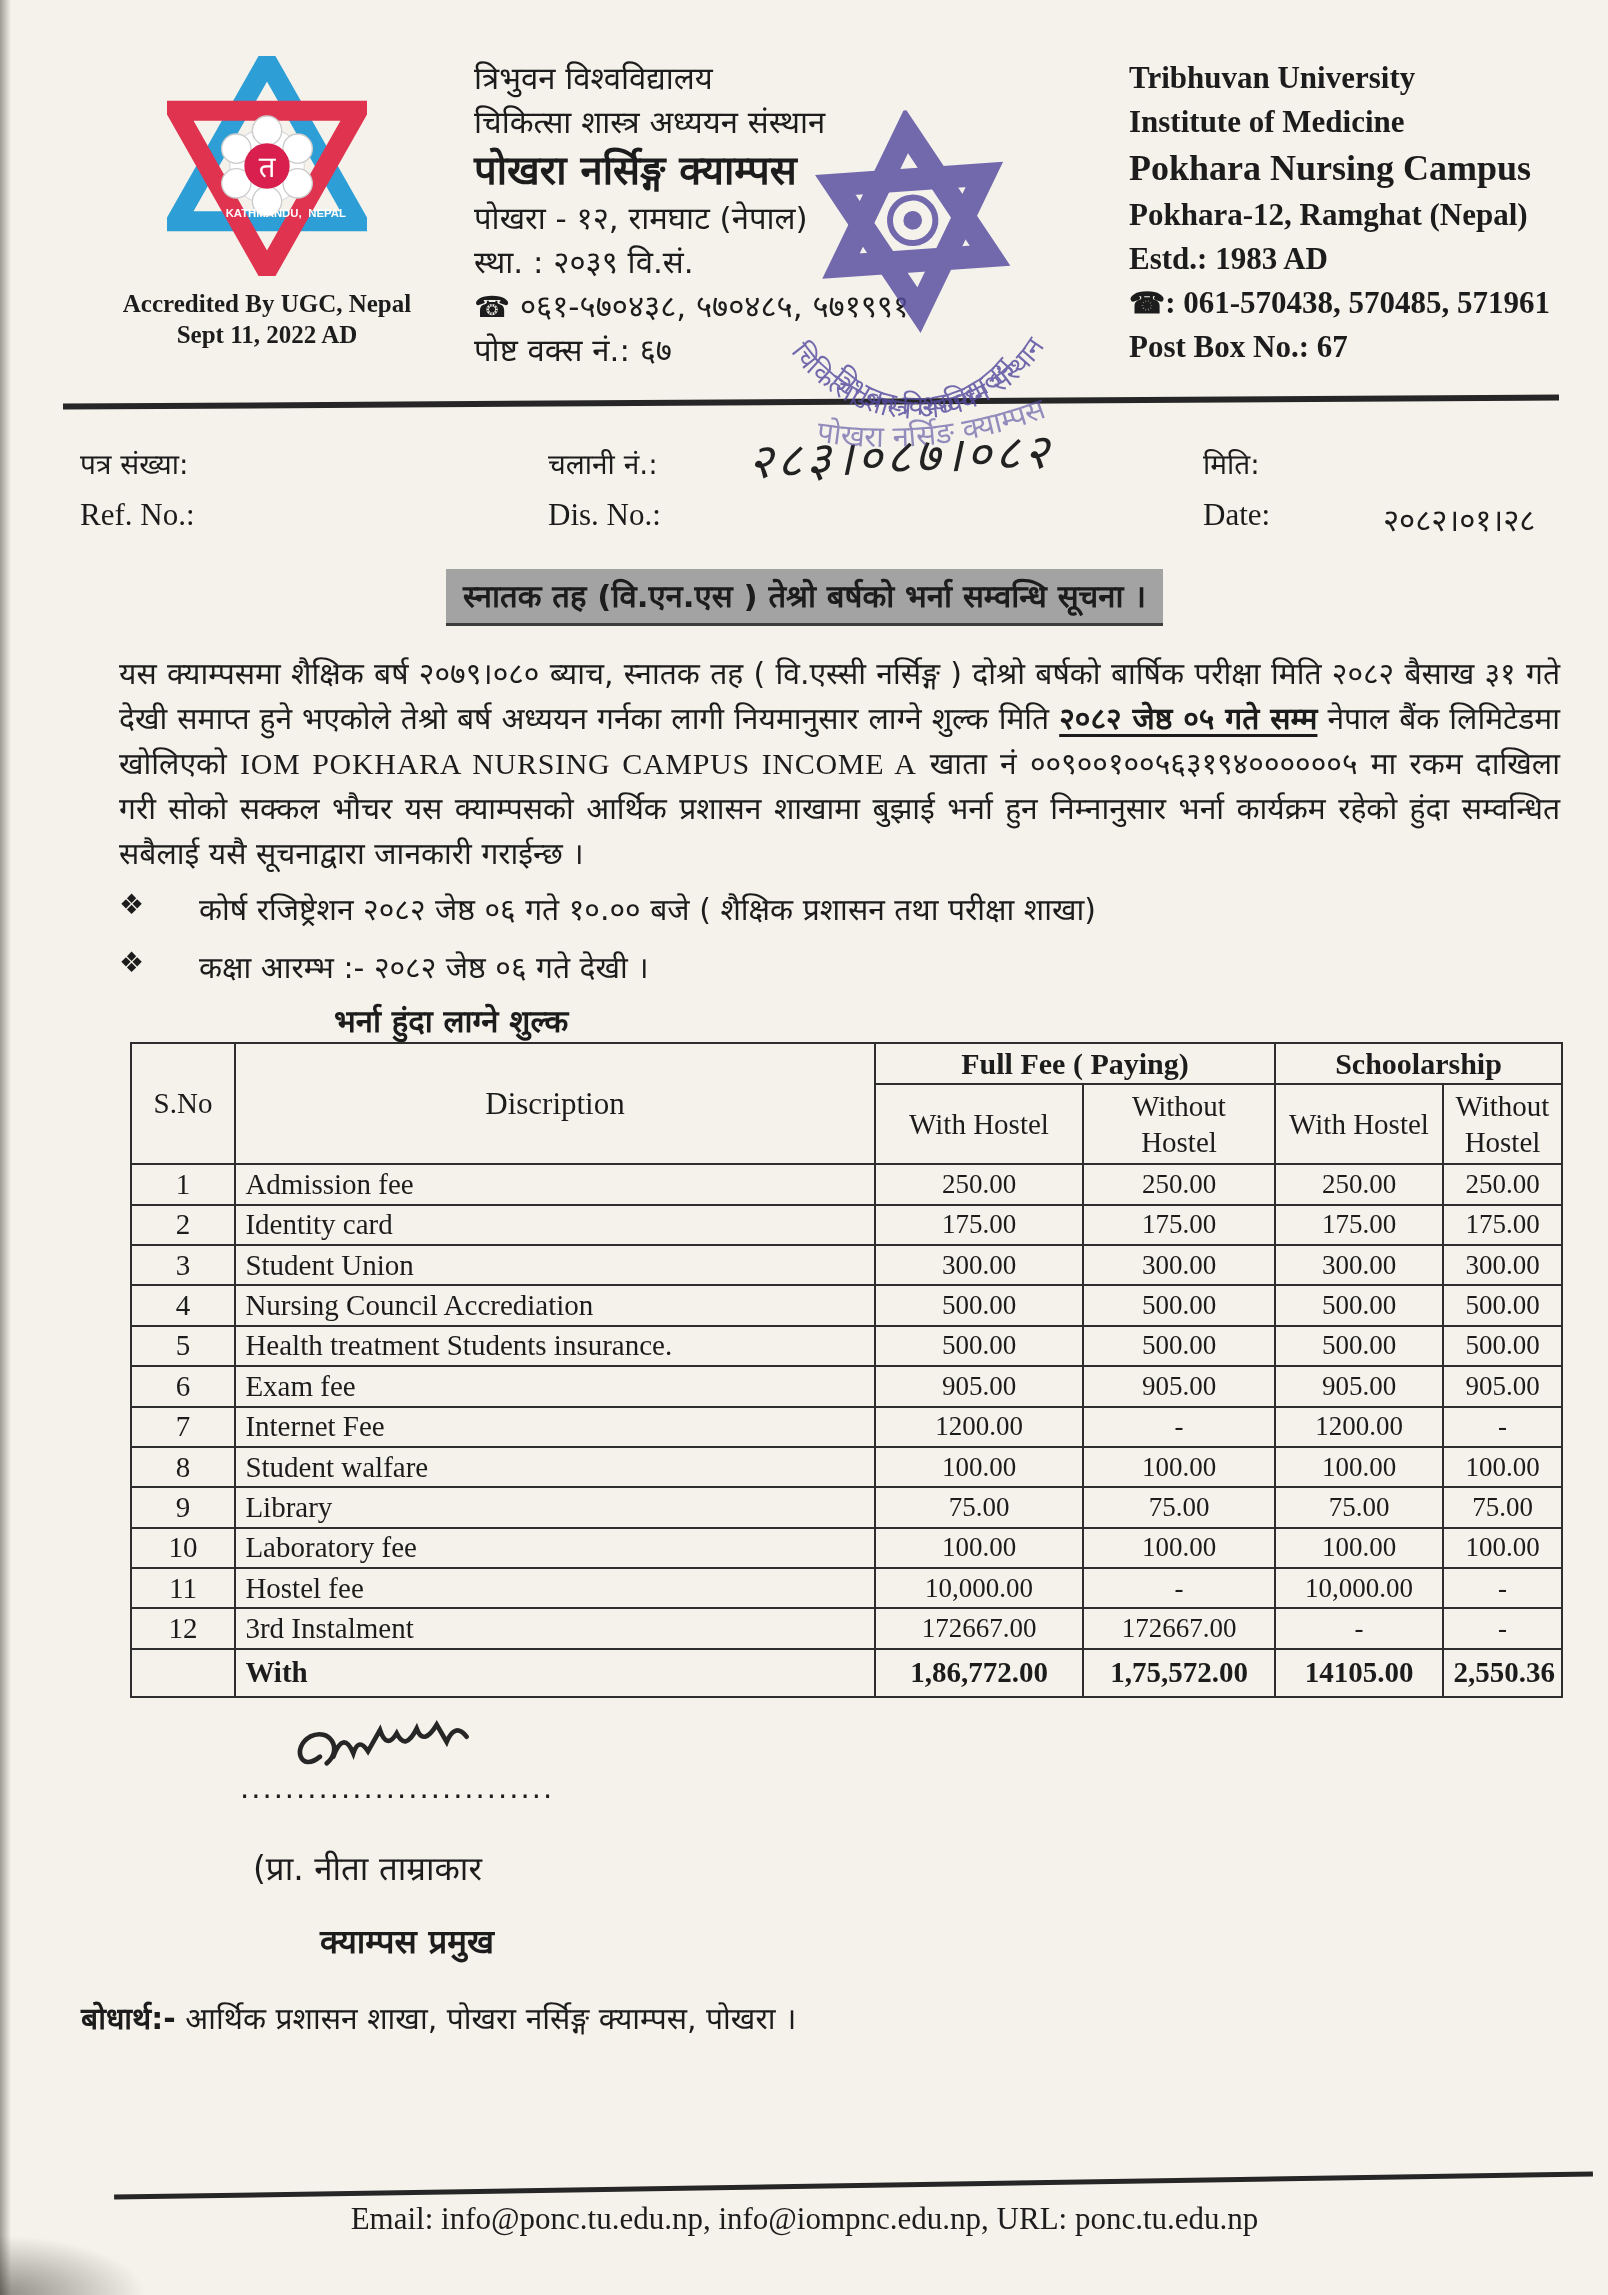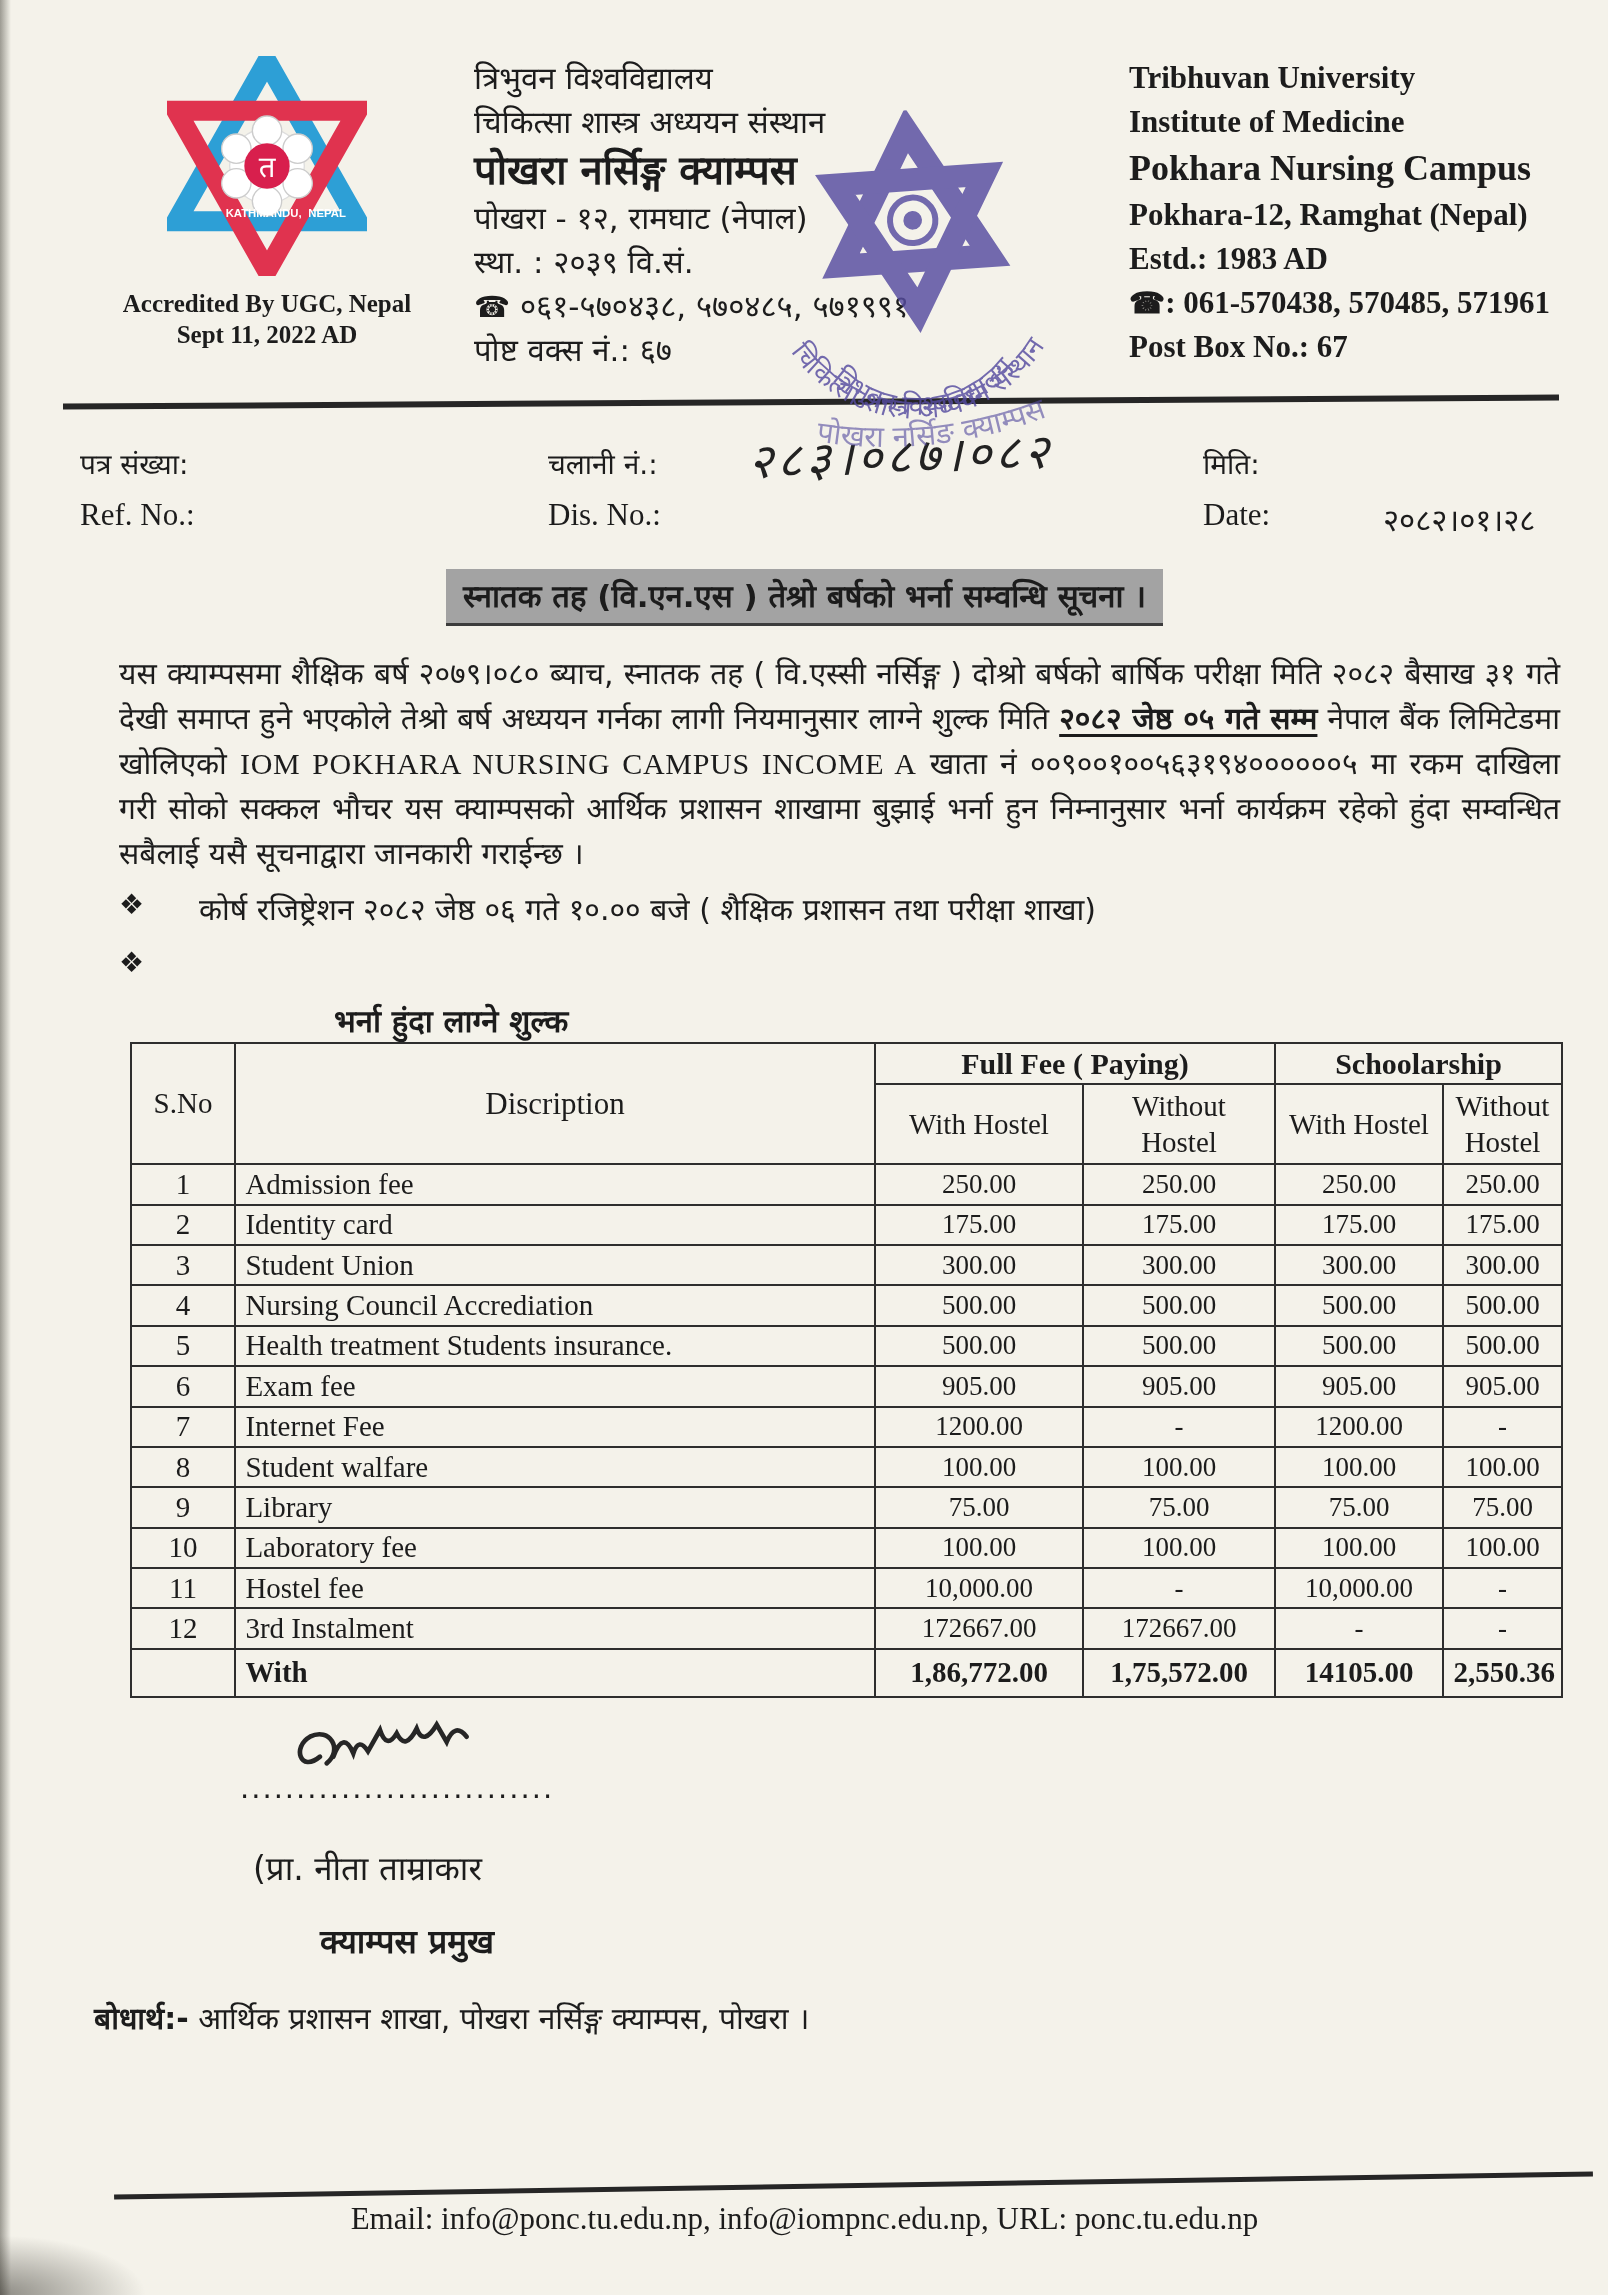--- a/index.html
+++ b/index.html
@@ -113,21 +113,21 @@
   td.val{text-align:center;}
   tr.total td{font-weight:bold;font-size:29px;padding-top:6.7px;padding-bottom:6.7px;}
 
   
   .sig{position:absolute;left:220px;top:1710px;width:935px;
        font-family:"DejaVu Sans","Liberation Sans",sans-serif;}
   .sig-squiggle{margin-left:60px;display:block;}
   .sig-dots{font-size:29px;letter-spacing:2px;margin-top:-18.7px;margin-left:20px;}
   .sig-name{font-size:33px;margin-top:40px;margin-left:33px;}
   .sig-role{font-size:33px;font-weight:bold;margin-top:28px;margin-left:100px;}
-  .bodharth{position:absolute;left:94px;top:1997px;width:1403px;
+  .bodharth{position:absolute;left:81px;top:1997px;width:1403px;
     font-family:"DejaVu Sans","Liberation Sans",sans-serif;font-size:30px;}
   .bodharth b{font-weight:bold;}
 
   
   .footer-text{position:absolute;left:0;top:2201px;width:100%;text-align:center;
     font-size:31px;}
 </style>
 </head>
 <body>
 
@@ -239,20 +239,21 @@
   <div class="body-para"><span>यस क्याम्पसमा शैक्षिक बर्ष २०७९।०८० ब्याच, स्नातक तह ( वि.एस्सी नर्सिङ्ग ) दोश्रो बर्षको बार्षिक परीक्षा मिति २०८२ बैसाख ३१ गते देखी समाप्त हुने भएकोले तेश्रो बर्ष अध्ययन गर्नका लागी नियमानुसार लाग्ने शुल्क मिति </span><span class="bold-ul">२०८२ जेष्ठ ०५ गते सम्म</span><span> नेपाल बैंक लिमिटेडमा खोलिएको </span><span class="latin">IOM POKHARA NURSING CAMPUS INCOME A</span><span> खाता नं </span><span>००९००१००५६३१९४००००००५</span><span> मा रकम दाखिला गरी सोको सक्कल भौचर यस क्याम्पसको आर्थिक प्रशासन शाखामा बुझाई भर्ना हुन निम्नानुसार भर्ना कार्यक्रम रहेको हुंदा सम्वन्धित सबैलाई यसै सूचनाद्वारा जानकारी गराईन्छ ।</span>
   </div>
 
   <div class="bullets">
     <div class="bullet">
       <span class="dm">❖</span>
       <span>कोर्ष रजिष्ट्रेशन २०८२ जेष्ठ ०६ गते १०.०० बजे ( शैक्षिक प्रशासन तथा परीक्षा शाखा)</span>
     </div>
     <div class="bullet">
       <span class="dm">❖</span>
+      <span>कक्षा आरम्भ :-  २०८२ जेष्ठ ०६ गते देखी ।</span>
     </div>
   </div>
 
   <div class="tbl-caption">भर्ना हुंदा लाग्ने शुल्क</div>
 
   <table class="fees">
     <colgroup>
       <col class="c-sno">
         <col class="c-desc">
         <col class="c-v1">

